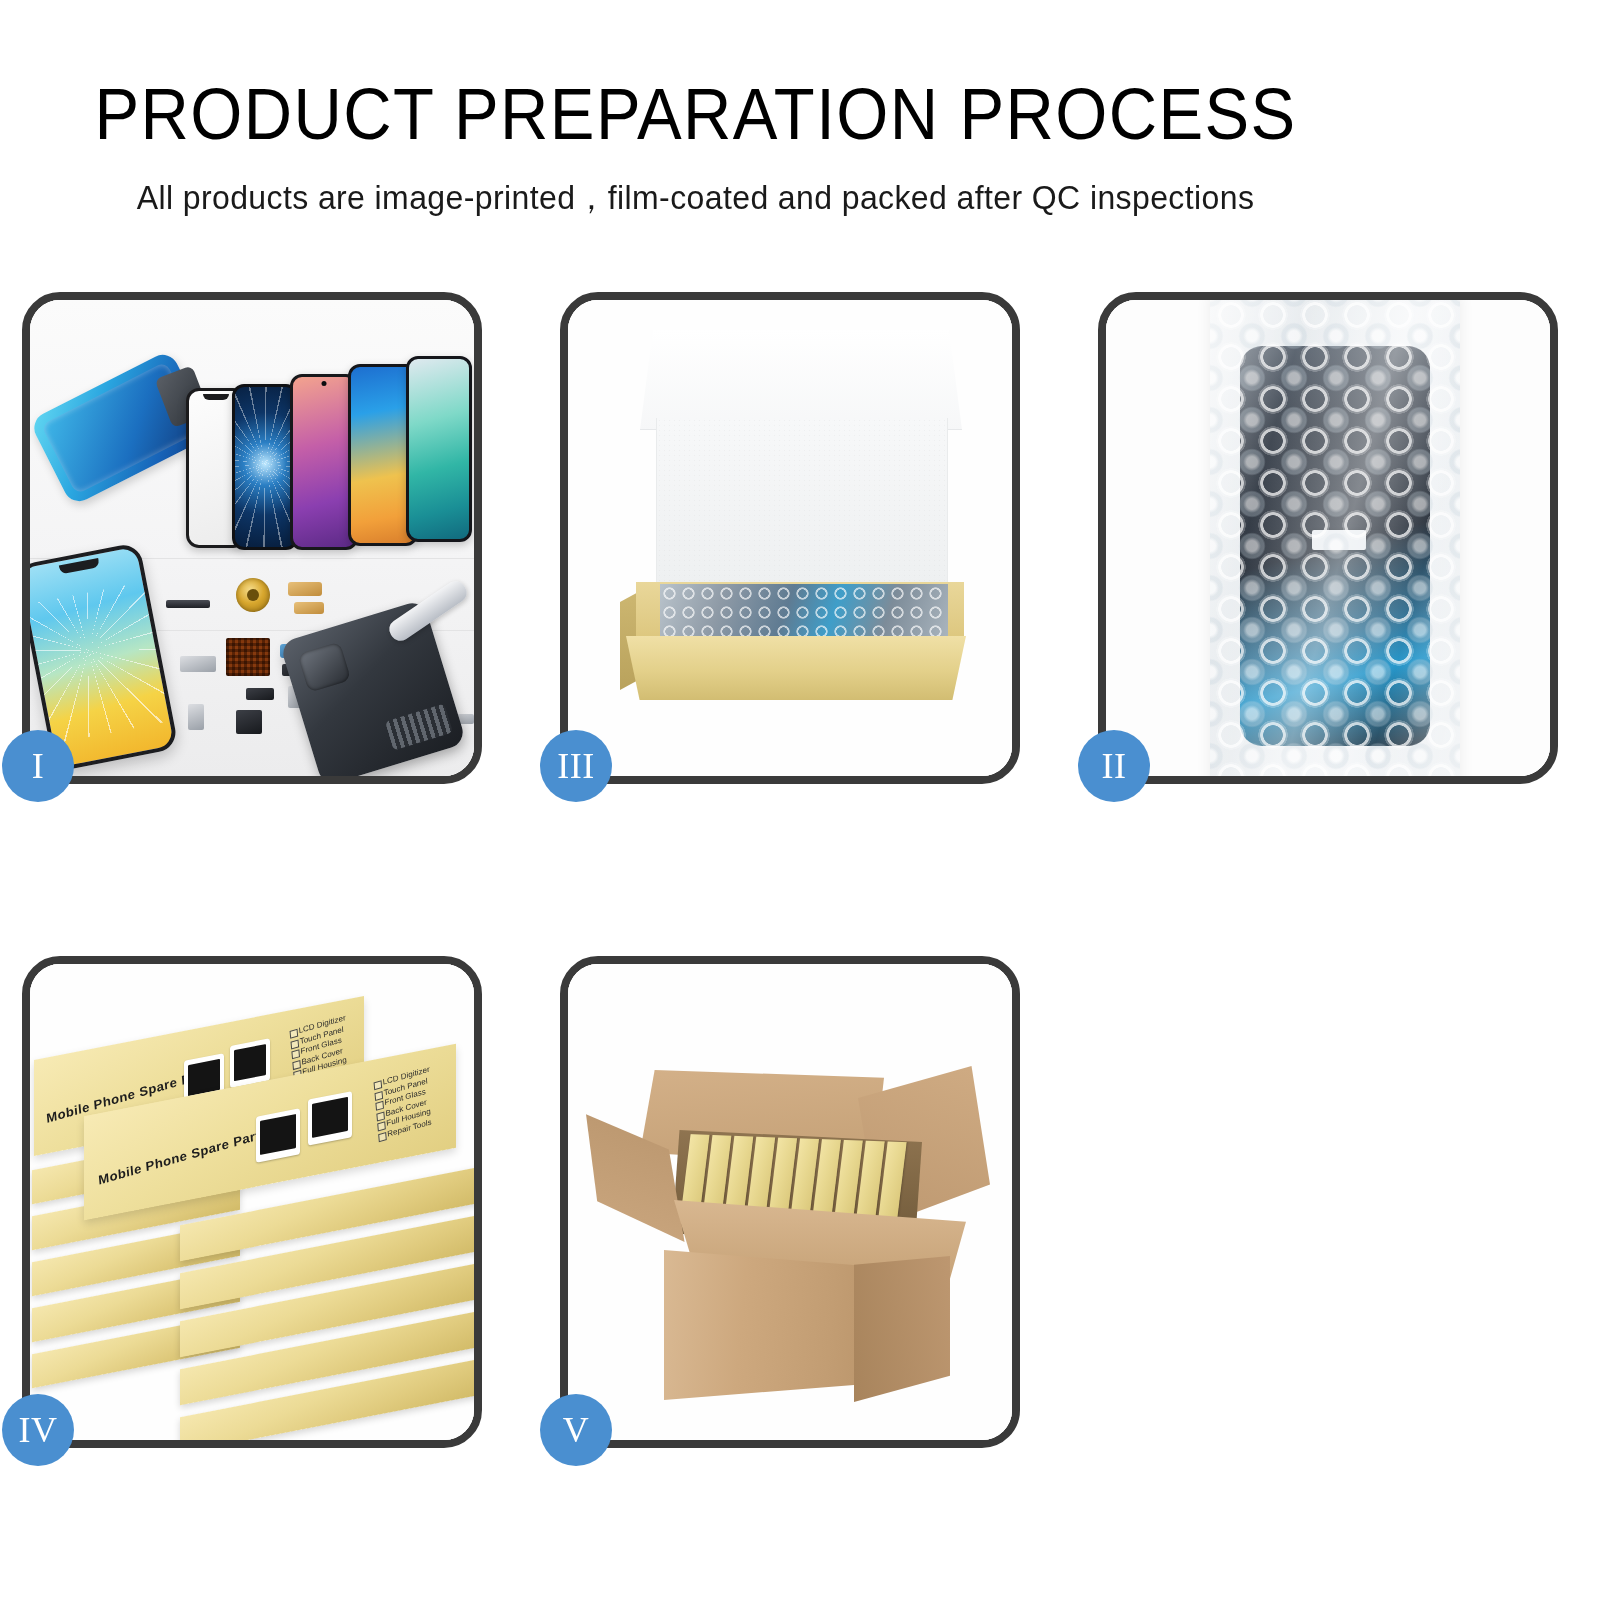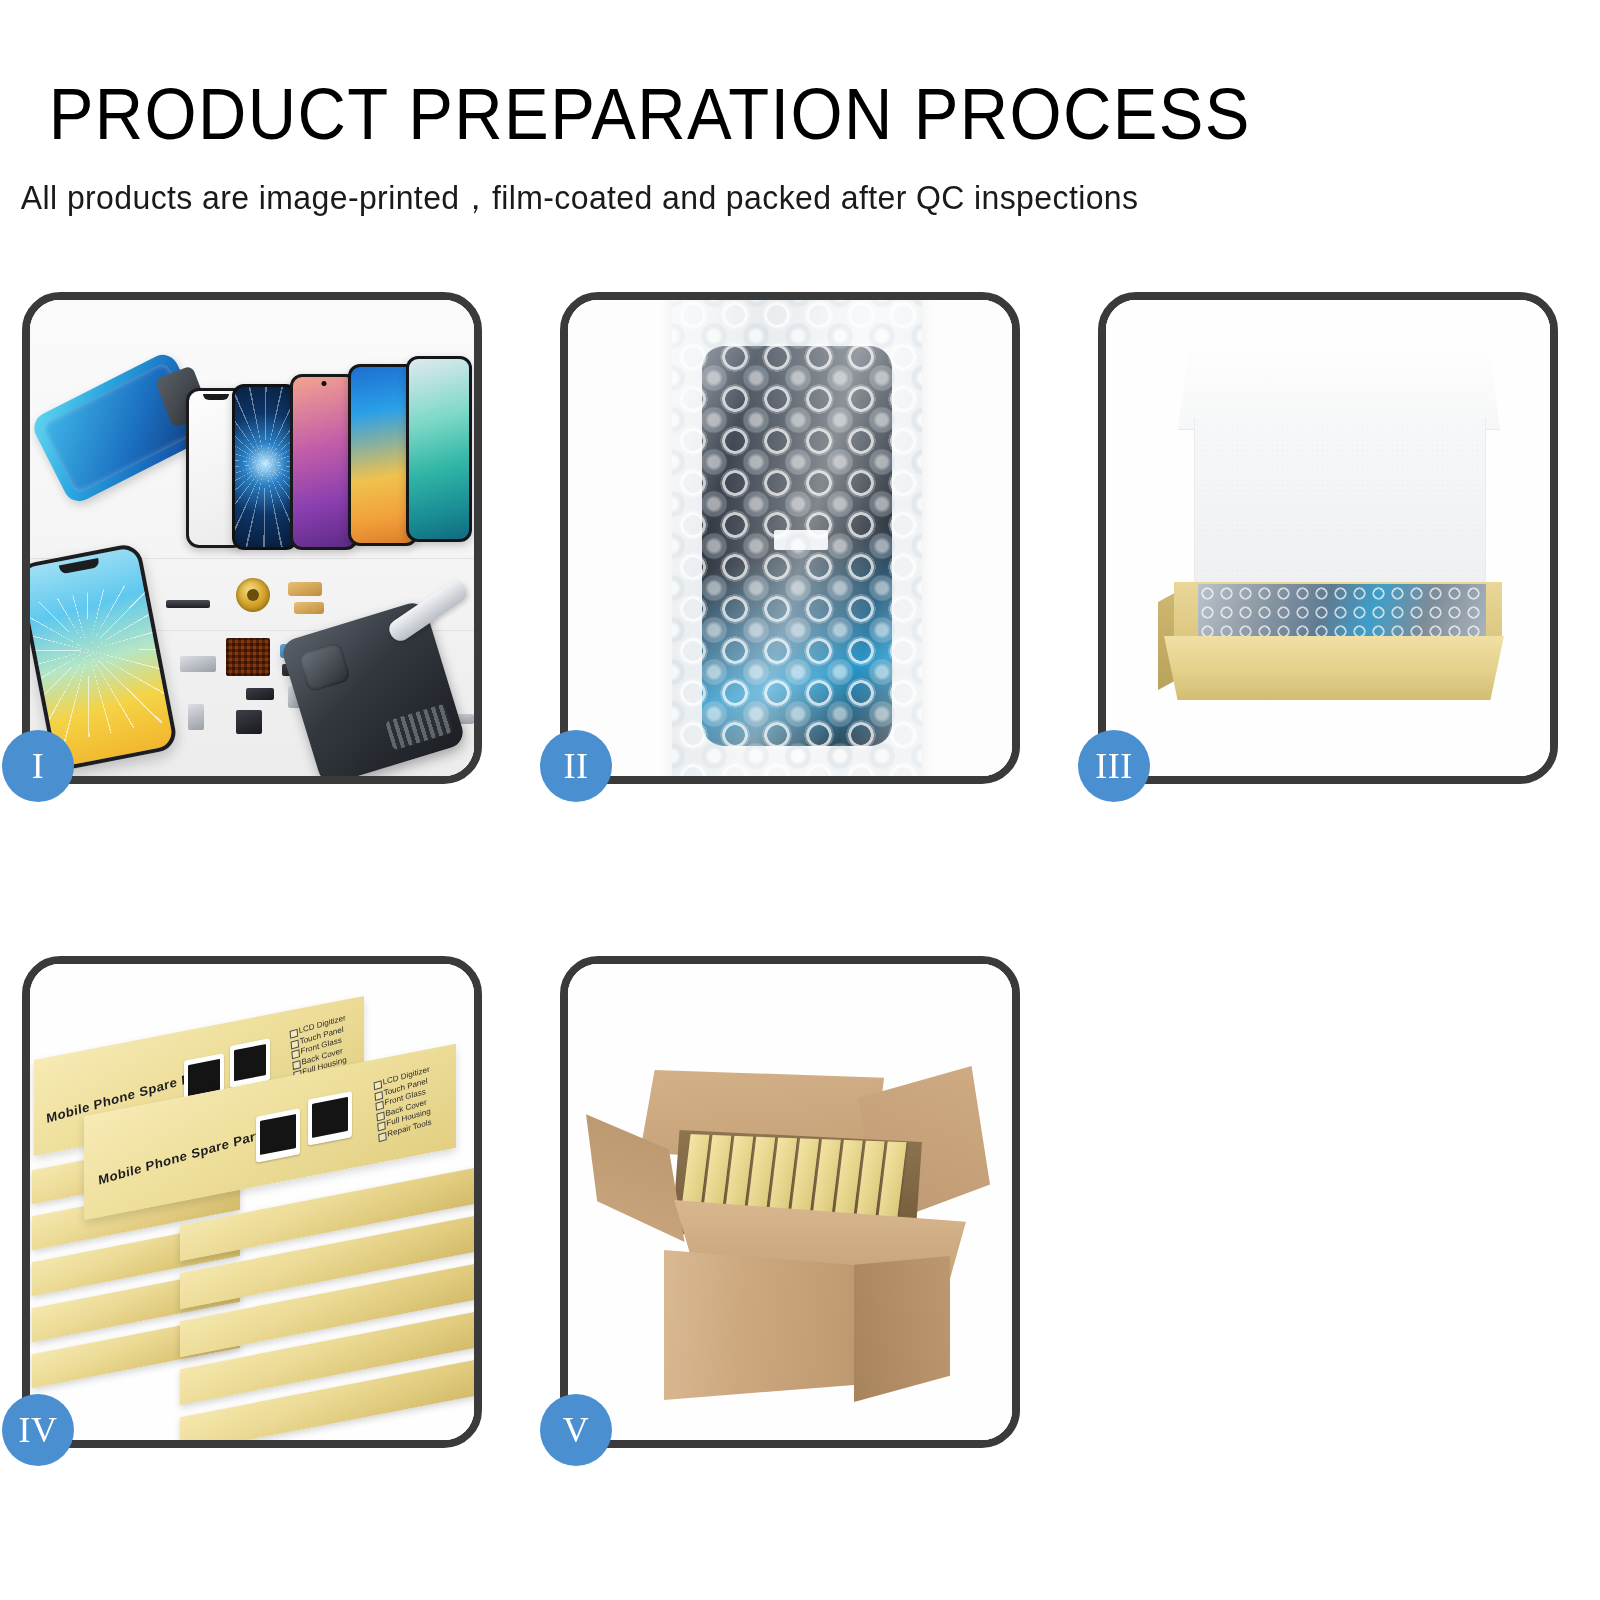--- a/index.html
+++ b/index.html
@@ -7,21 +7,21 @@
   html, body {
     width: 1600px; height: 1600px;
     background: #ffffff;
     font-family: "Liberation Sans", sans-serif;
     overflow: hidden;
   }
 
   .page { position: relative; width: 1600px; height: 1600px; background:#fff; }
 
   
-  .header { position:absolute; top:0; left:0; width:1391px; }
+  .header { position:absolute; top:0; left:0; width:1391px; text-align:center; }
 
   .title {
     margin-top: 78px;
     font-family: "Liberation Sans", sans-serif;
     font-size: 72px;
     font-weight: 400;
     letter-spacing: 1.5px;
     color: #000000;
     line-height: 1.0;
     transform: scaleX(0.93);
@@ -513,42 +513,42 @@
         <div class="cmp cmp-metal" style="left:418px; top:414px; width:26px; height:10px;"></div>
 
         <div class="p1-housing"></div>
         <div class="p1-tool"></div>
       </div>
       <div class="badge">I</div>
     </div>
 
     <div class="panel">
       <div class="panel-clip">
+        <div class="p3-bg"></div>
+        <div class="p3-lid-back"></div>
+        <div class="p3-lid-inner"></div>
+        <div class="p3-sideL"></div>
+        <div class="p3-tray-top"></div>
+        <div class="p3-content"></div>
+        <div class="p3-front"></div>
+      </div>
+      <div class="badge">III</div>
+    </div>
+
+    <div class="panel">
+      <div class="panel-clip">
         <div class="p2-bg"></div>
         <div class="p2-wrap">
           <div class="p2-item"></div>
           <div class="p2-bubbles"></div>
           <div class="p2-bubbles2"></div>
           <div class="p2-sheen"></div>
         </div>
       </div>
       <div class="badge">II</div>
-    </div>
-
-    <div class="panel">
-      <div class="panel-clip">
-        <div class="p3-bg"></div>
-        <div class="p3-lid-back"></div>
-        <div class="p3-lid-inner"></div>
-        <div class="p3-sideL"></div>
-        <div class="p3-tray-top"></div>
-        <div class="p3-content"></div>
-        <div class="p3-front"></div>
-      </div>
-      <div class="badge">III</div>
     </div>
 
     <div class="panel">
       <div class="panel-clip">
         <div class="p4-bg"></div>
         <div class="boxstack">
 
           <div class="gbox" style="left:2px;  top:186px; width:208px; height:34px; transform:skewY(-11deg);"></div>
           <div class="gbox" style="left:2px;  top:232px; width:208px; height:34px; transform:skewY(-11deg);"></div>
           <div class="gbox" style="left:2px;  top:278px; width:208px; height:34px; transform:skewY(-11deg);"></div>

